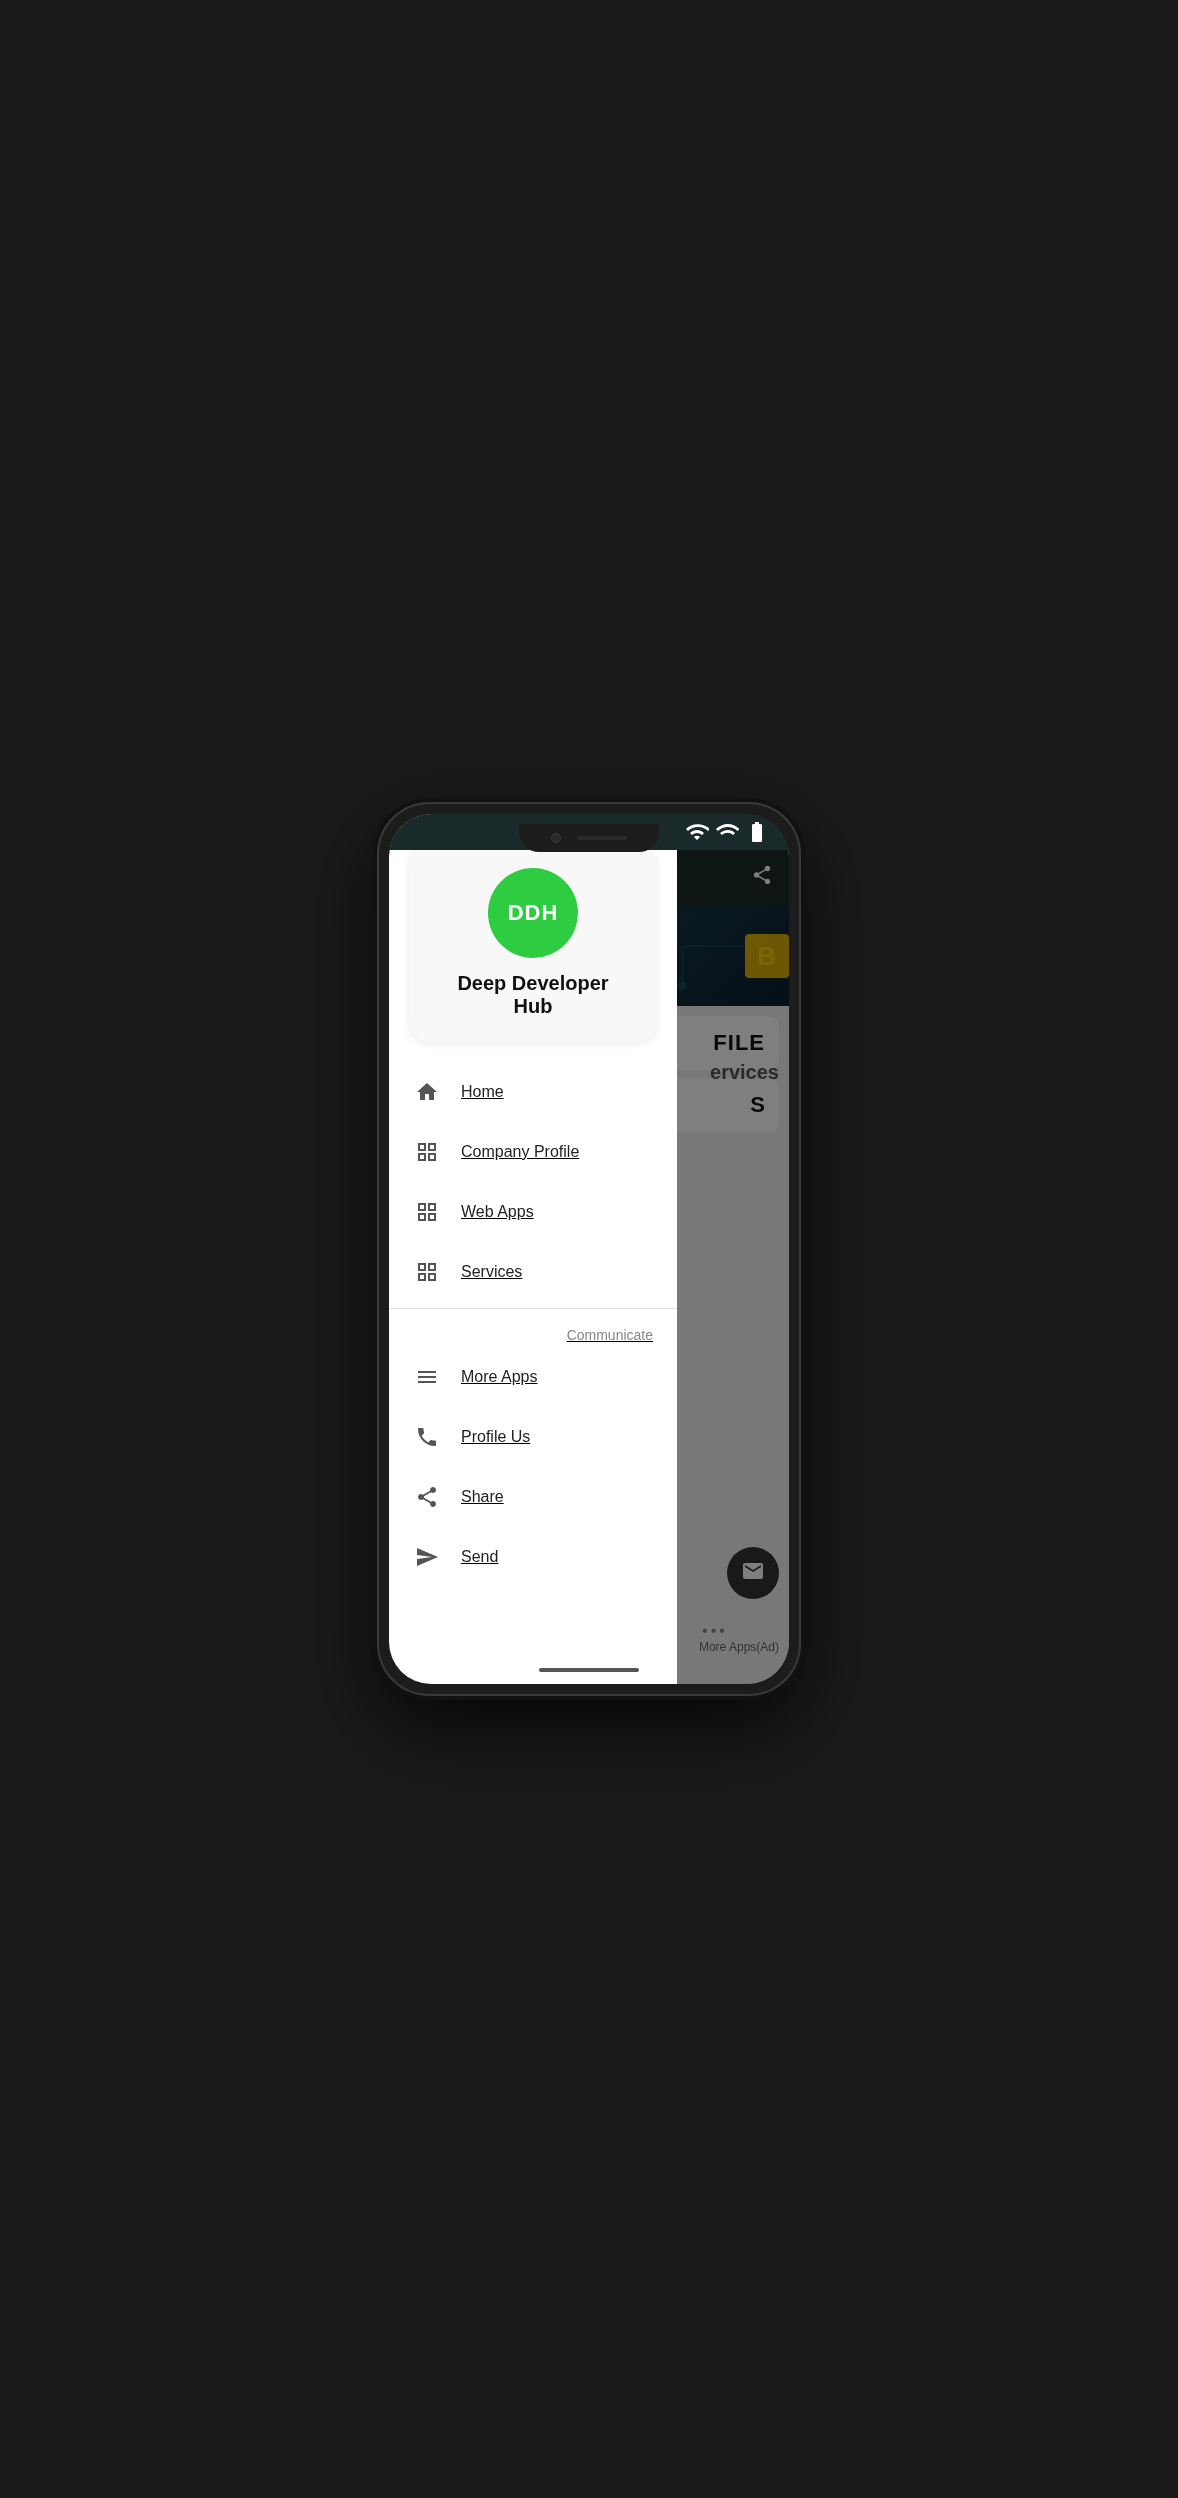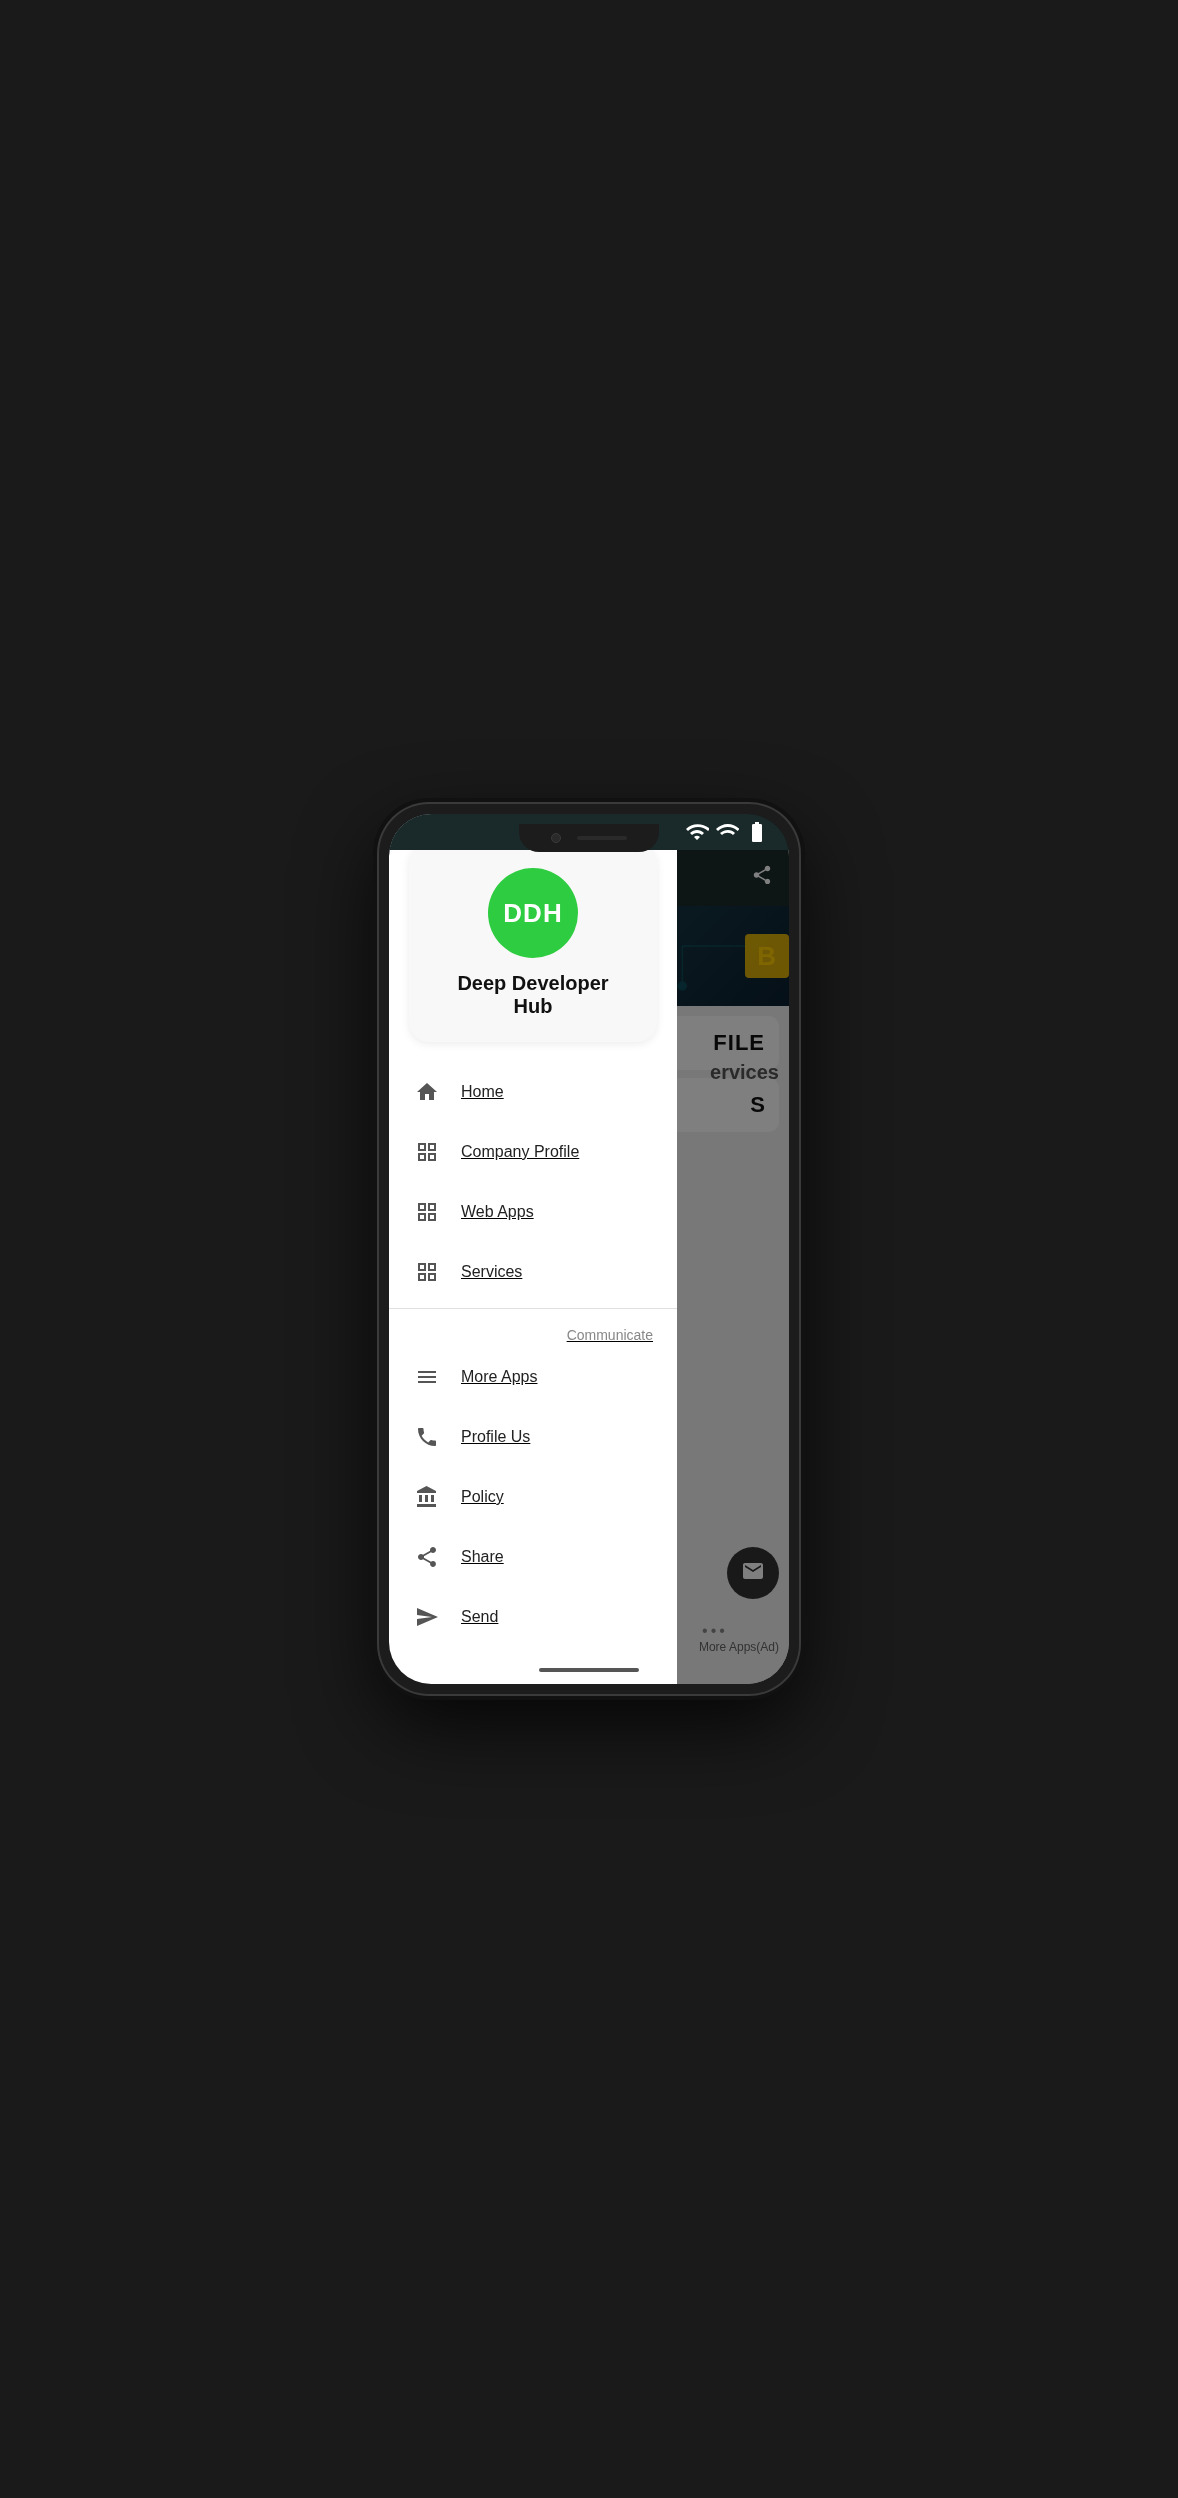--- a/index.html
+++ b/index.html
@@ -287,21 +287,21 @@
       background: #2ecc40;
       border-radius: 50%;
       display: flex;
       align-items: center;
       justify-content: center;
       margin-bottom: 14px;
     }
 
     .logo-text {
       color: white;
-      font-size: 26px;
+      font-size: 22px;
       font-weight: 900;
       letter-spacing: 1px;
     }
 
     .app-name {
       font-size: 20px;
       font-weight: 900;
       color: #111;
       text-align: center;
     }
@@ -526,28 +526,20 @@
 
         <div class="menu-item">
           <div class="menu-icon">
             <svg width="24" height="24" viewBox="0 0 24 24" fill="#555">
               <path d="M6.62 10.79c1.44 2.83 3.76 5.14 6.59 6.59l2.2-2.2c.27-.27.67-.36 1.02-.24 1.12.37 2.33.57 3.57.57.55 0 1 .45 1 1V20c0 .55-.45 1-1 1-9.39 0-17-7.61-17-17 0-.55.45-1 1-1h3.5c.55 0 1 .45 1 1 0 1.25.2 2.45.57 3.57.11.35.03.74-.25 1.02l-2.2 2.2z"></path>
             </svg>
           </div>
           <span class="menu-label">Profile Us</span>
         </div>
 
-        <div class="menu-item">
-          <div class="menu-icon">
-            <svg width="24" height="24" viewBox="0 0 24 24" fill="#555">
-              <path d="M4 10v7h3v-7H4zm6 0v7h3v-7h-3zm-8 12h19v-3H2v3zm14-12v7h3v-7h-3zM11.5 1L2 6v2h19V6l-9.5-5z"></path>
-            </svg>
-          </div>
-          <span class="menu-label">Policy</span>
-        </div>
 
         <div class="menu-item">
           <div class="menu-icon">
             <svg width="24" height="24" viewBox="0 0 24 24" fill="#555">
               <path d="M18 16.08c-.76 0-1.44.3-1.96.77L8.91 12.7c.05-.23.09-.46.09-.7s-.04-.47-.09-.7l7.05-4.11c.54.5 1.25.81 2.04.81 1.66 0 3-1.34 3-3s-1.34-3-3-3-3 1.34-3 3c0 .24.04.47.09.7L8.04 9.81C7.5 9.31 6.79 9 6 9c-1.66 0-3 1.34-3 3s1.34 3 3 3c.79 0 1.5-.31 2.04-.81l7.12 4.16c-.05.21-.08.43-.08.65 0 1.61 1.31 2.92 2.92 2.92s2.92-1.31 2.92-2.92-1.31-2.92-2.92-2.92z"></path>
             </svg>
           </div>
           <span class="menu-label">Share</span>
         </div>
 

